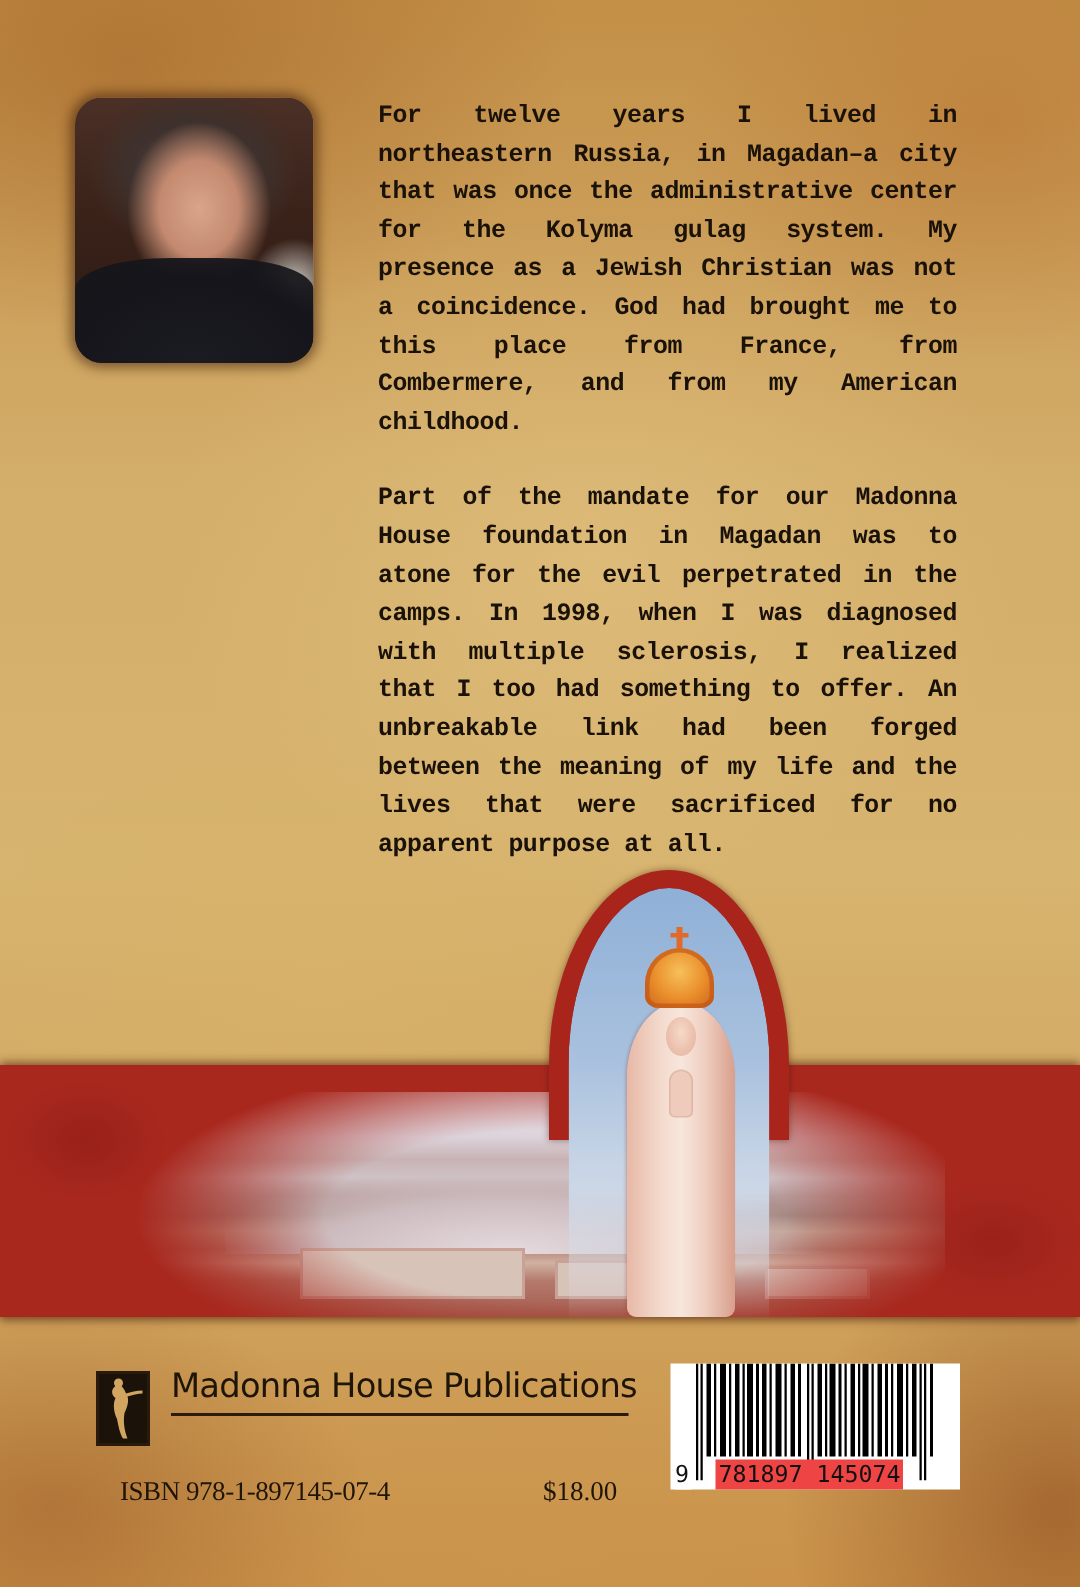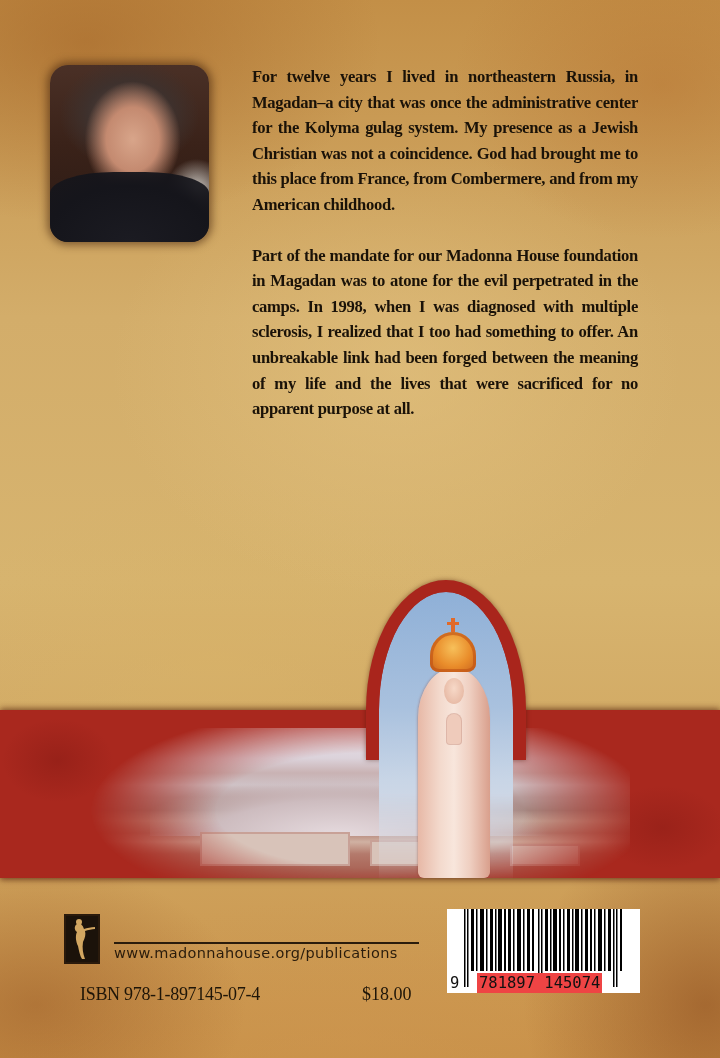--- a/index.html
+++ b/index.html
@@ -33,21 +33,21 @@
     position: absolute; left: 0; right: 0; bottom: 0; height: 70px;
     background: radial-gradient(ellipse 120px 80px at 50% 100%, #1b1b22 0%, #15151b 70%, rgba(21,21,27,0.9) 100%);
     border-radius: 40% 40% 0 0 / 30% 30% 0 0;
   }
 
   
   .blurb {
     position: absolute; left: 252px; top: 64px; width: 386px;
     color: #1a1208; font-size: 16.6px; line-height: 25.6px; font-weight: bold;
     text-align: justify;
-    font-family: Liberation Serif, serif;
+    font-family: Liberation Mono, monospace;
     letter-spacing: -0.3px;
   }
   .blurb p { margin: 0 0 25px 0; }
 
   
   .band {
     position: absolute; left: 0; top: 710px; width: 720px; height: 168px;
     background:
       radial-gradient(ellipse 80px 60px at 8% 30%, rgba(120,20,15,0.35), rgba(120,20,15,0) 70%),
       radial-gradient(ellipse 90px 60px at 92% 70%, rgba(120,20,15,0.3), rgba(120,20,15,0) 70%),
@@ -199,22 +199,22 @@
   <div class="cross"></div>
 </div>
 
 <div class="publisher">
   <div class="logo">
     <svg width="28" height="42" viewBox="0 0 28 42">
       <path d="M9 6 C6 8 6 12 9 14 C7 18 8 24 10 28 C11 33 12 38 14 41 L17 41 C15 36 14 30 15 24 C17 20 18 16 17 13 C20 12 24 11 27 11 L27 9 C23 9 19 10 16 11 C15 8 13 5 10 5 Z" fill="#d2a661"></path>
       <circle cx="11" cy="4" r="3" fill="#d2a661"></circle>
     </svg>
   </div>
+  <div class="pub-name">Madonna House Publications</div>
   <div class="pub-rule"></div>
-  <div class="pub-url">www.madonnahouse.org/publications</div>
 </div>
 
 <div class="isbn">ISBN 978-1-897145-07-4</div>
 <div class="price">$18.00</div>
 
 <div class="barcode">
   <svg class="bars" width="160" height="78" viewBox="0 0 160 78">
     <g fill="#000">
       <rect x="0" y="0" width="1.5" height="78"></rect>
       <rect x="3" y="0" width="1.5" height="78"></rect>

